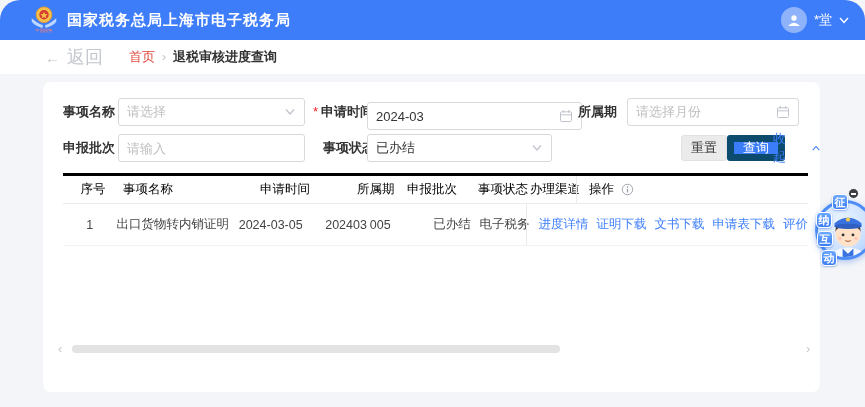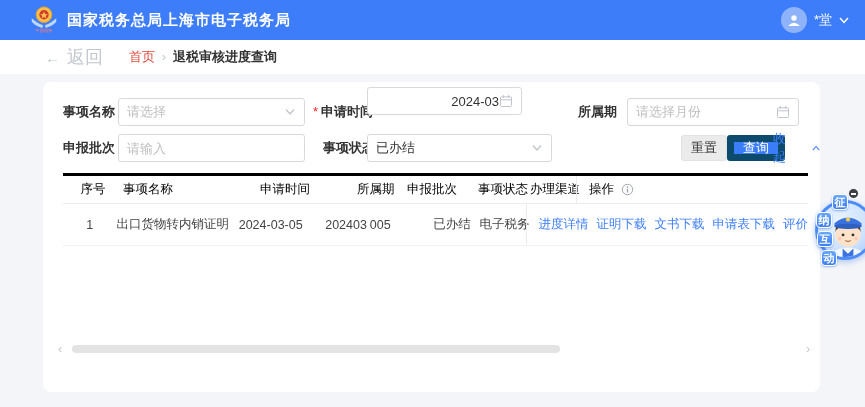--- a/index.html
+++ b/index.html
@@ -1,18 +1,18 @@
 <!DOCTYPE html>
 <html><head>
 <meta charset="utf-8">
 <style>
   * { margin:0; padding:0; box-sizing:border-box; }
   html,body { width:865px; height:407px; }
   body { font-family:"Liberation Sans","DejaVu Sans",sans-serif; background:#f3f5f8; overflow:hidden; position:relative; }
-  .screen { position:absolute; inset:0; width:865px; height:407px; overflow:hidden; }
+  .screen { position:absolute; inset:0; width:865px; height:407px; overflow:hidden;border-radius:20px; }
 
   
   .topbar { position:absolute; top:0; left:0; width:100%; height:40px; background:#3d7dfa; display:flex; align-items:center; padding-left:30px; }
   .logo { width:28px; height:30px; flex:0 0 auto; }
   .app-title { color:#fff; font-size:15px; font-weight:bold; letter-spacing:1px; margin-left:9px; }
   .userbox { position:absolute; right:16px; top:0; height:40px; display:flex; align-items:center; gap:7px; cursor:pointer; }
   .avatar { width:26px; height:26px; border-radius:50%; background:#8fb3fb; display:flex; align-items:center; justify-content:center; }
   .username { color:#fff; font-size:13px; }
 
   
@@ -118,21 +118,21 @@
     <div class="ibox" style="left:75px; top:16px; width:187px;">
       <span class="ph">请选择</span>
       <svg width="12" height="8" viewBox="0 0 12 8">
           <path d="M2 1.5 L6 6 L10 1.5" stroke="#c0c4cc" stroke-width="1.3" fill="none"></path>
         </svg>
     </div>
 
     <div class="f-label" style="left:270px; top:16px;">
       <span class="req">*</span><span>申请时间</span>
     </div>
-    <div class="ibox" style="left:324px; top:5px; width:155px;text-align:right;">
+    <div class="ibox" style="left:324px; top:20px; width:215px;">
       <span class="val">2024-03</span>
       <svg width="14" height="14" viewBox="0 0 14 14">
         <rect x="1.5" y="2.8" width="11" height="9.7" rx="1" stroke="#c0c4cc" fill="none"></rect>
         <line x1="1.5" y1="5.8" x2="12.5" y2="5.8" stroke="#c0c4cc"></line>
         <line x1="4.3" y1="1" x2="4.3" y2="3.8" stroke="#c0c4cc"></line>
         <line x1="9.7" y1="1" x2="9.7" y2="3.8" stroke="#c0c4cc"></line>
       </svg>
     </div>
 
     <div class="f-label" style="left:535px; top:16px;">所属期</div>

